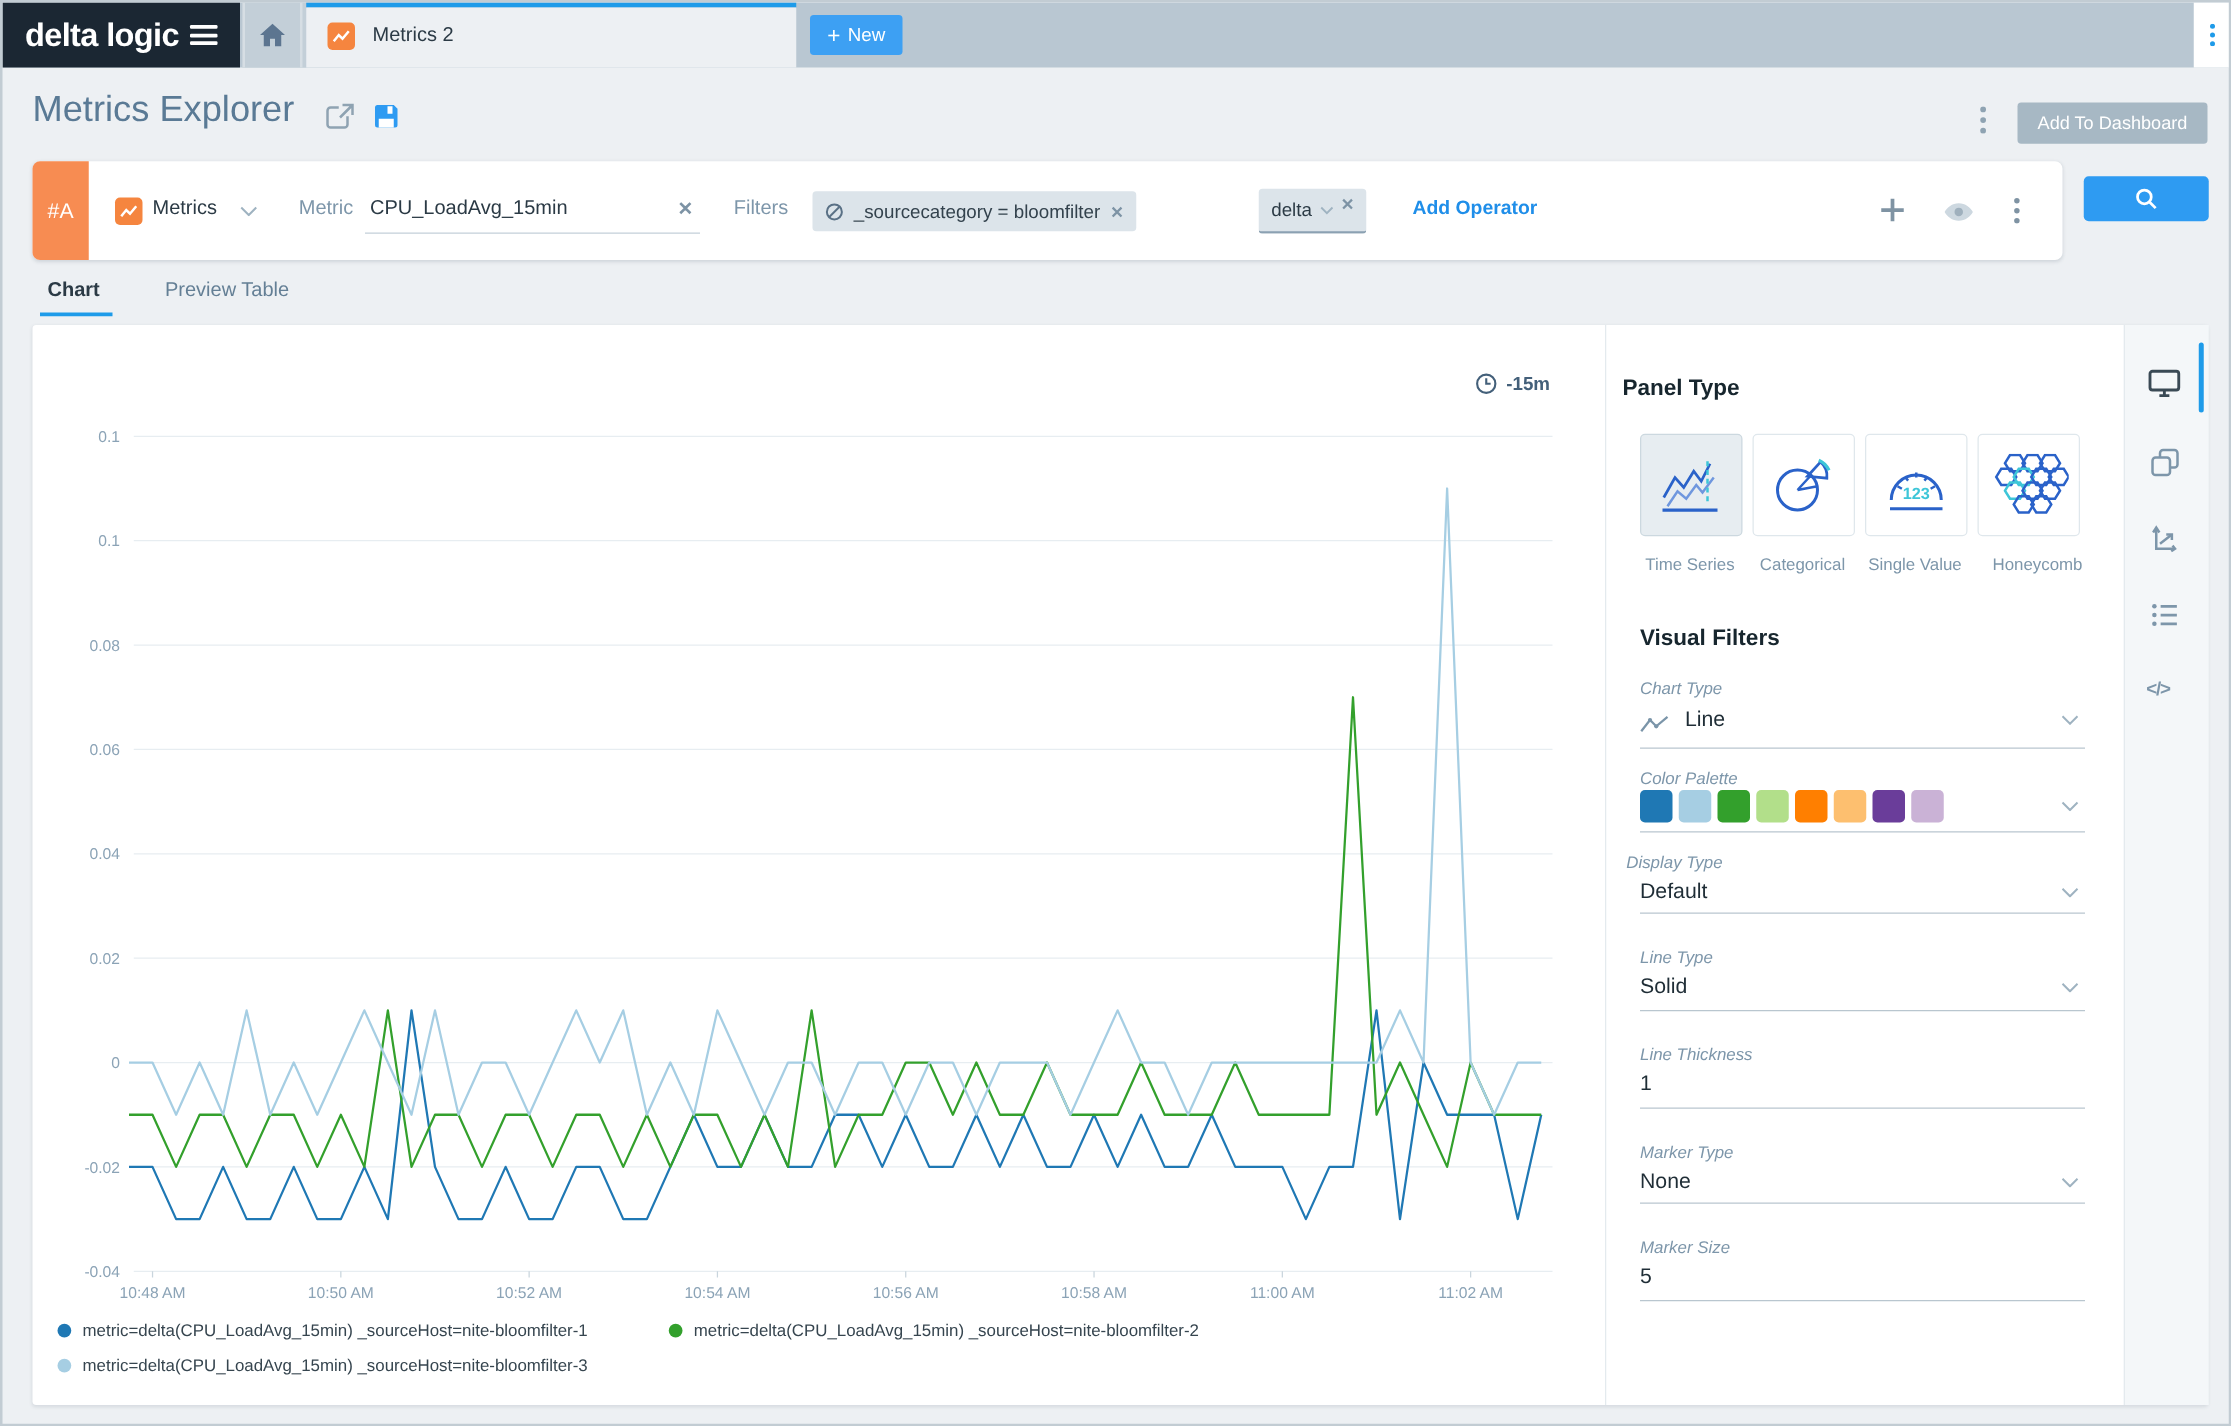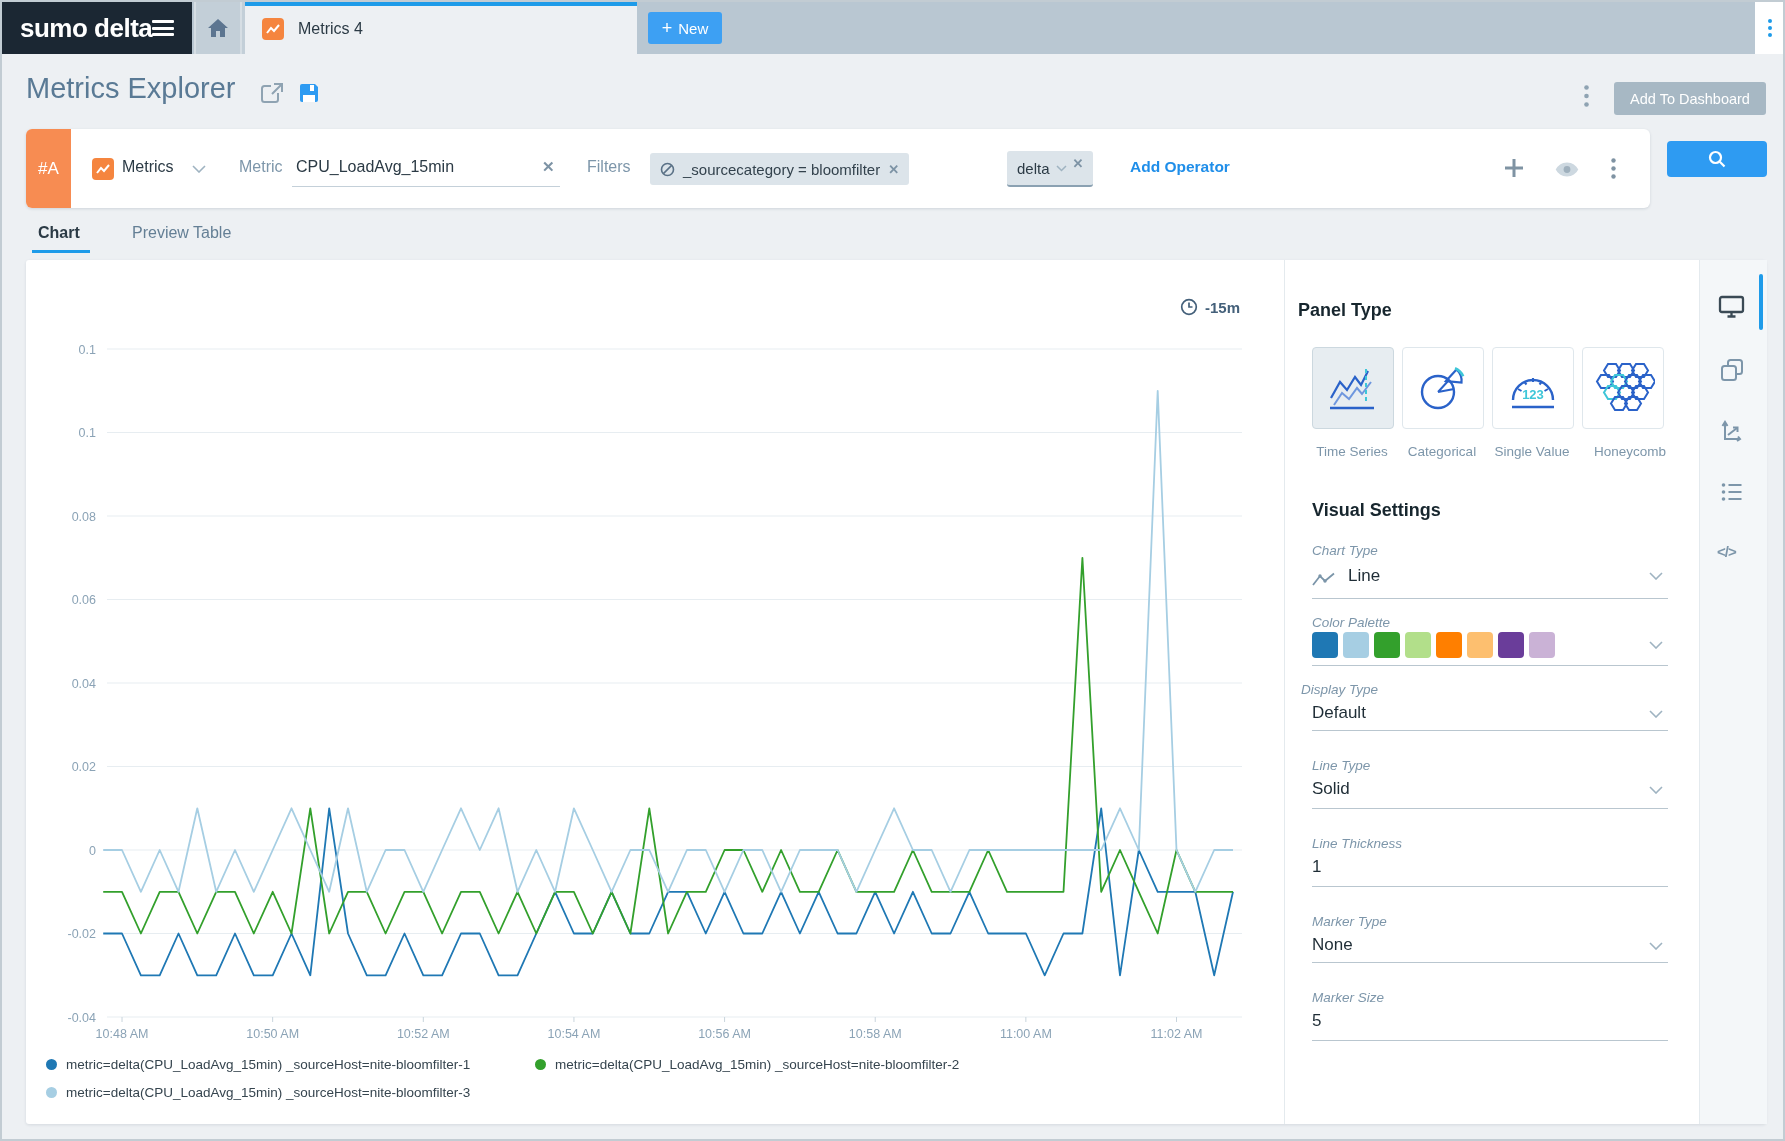--- a/index.html
+++ b/index.html
@@ -65,21 +65,21 @@
   svg{display:block;}
   text{font-family:"Liberation Sans",sans-serif;}
 </style>
 </head>
 <body>
 
 <div class="screen">
 
   <div class="a topbar">
     <div class="a logo">
-      <span class="a logo-text">sumo delta</span>
+      <span class="a logo-text">delta logic</span>
       <span class="a burger">
           <i></i>
           <i></i>
           <i></i>
         </span>
     </div>
     <div class="a tile" style="left:192px;width:44px;">
       <svg width="22" height="20" viewBox="0 0 22 20">
         <path d="M11 1 1 10h3v9h5v-6h4v6h5v-9h3Z" fill="#5c7590"></path>
       </svg>
@@ -90,21 +90,21 @@
         <path d="M4.8 8.3h18.4L20.6 17H2.6Z" fill="#5c7590"></path>
       </svg>
     </div>
     <div class="a tab-top"></div>
     <div class="a tab">
       <span class="a mbadge" style="left:17px;top:12px;">
         <svg width="14" height="11" viewBox="0 0 14 11">
             <polyline points="1,9 5,4 8,7 13,1" stroke="#fff" stroke-width="2" fill="none"></polyline>
           </svg>
       </span>
-      <span class="a qvalue" style="left:53px;top:14px;">Metrics 4</span>
+      <span class="a qvalue" style="left:53px;top:14px;">Metrics 2</span>
     </div>
     <div class="a newbtn">
       <span style="font-size:18px;">+</span>
       <span>New</span>
     </div>
     <div class="a tb-kebab">
       <svg width="4" height="18" viewBox="0 0 4 18">
         <circle cx="2" cy="2" r="2" fill="#1e9be9"></circle>
           <circle cx="2" cy="9" r="2" fill="#1e9be9"></circle>
           <circle cx="2" cy="16" r="2" fill="#1e9be9"></circle>
@@ -315,21 +315,21 @@
             <use href="#hx" x="40" y="23" stroke="#2a62c9"></use>
           <use href="#hx" x="19" y="34" stroke="#2a62c9"></use>
             <use href="#hx" x="33" y="34" stroke="#2a62c9"></use>
         </svg>
       </div>
       <div class="a ptlabel" style="left:23px;">Time Series</div>
       <div class="a ptlabel" style="left:113px;">Categorical</div>
       <div class="a ptlabel" style="left:203px;">Single Value</div>
       <div class="a ptlabel" style="left:293px;text-align:right;">Honeycomb</div>
 
-      <div class="a h1" style="left:27px;top:240px;">Visual Settings</div>
+      <div class="a h1" style="left:27px;top:240px;">Visual Filters</div>
 
       <div class="a flabel" style="left:27px;top:283px;">Chart Type</div>
       <span class="a" style="left:27px;top:312px;">
         <svg width="24" height="15" viewBox="0 0 24 15" fill="none">
             <polyline points="1,13 8,4 13,9 22,1.5" stroke="#7b95a9" stroke-width="1.8"></polyline>
             <circle cx="8" cy="4" r="1.7" fill="#7b95a9"></circle>
             <circle cx="13" cy="9" r="1.7" fill="#7b95a9"></circle>
           </svg>
       </span>
       <span class="a fvalue" style="left:63px;top:306px;">Line</span>

